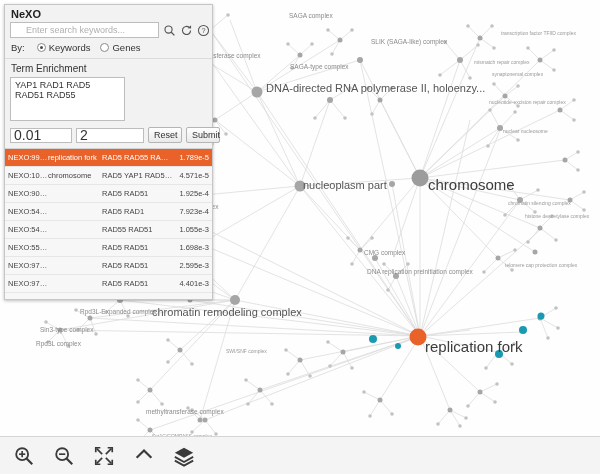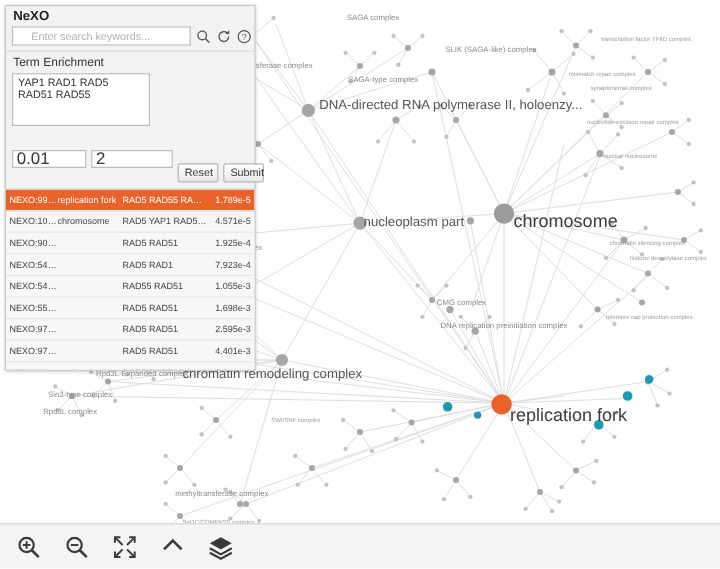--- a/index.html
+++ b/index.html
@@ -171,21 +171,20 @@
     height: 16px;
     min-width: 34px;
     font-size: 9px;
     border: 1px solid #b5b5b5;
     border-radius: 2px;
     background: linear-gradient(#ffffff, #e9e9e9);
     color: #333;
     cursor: pointer;
     padding: 0 5px;
     font-family: "Liberation Sans", sans-serif;
-    margin-top: 24px;
   }
   
   .results {
     border-top: 1px solid #d2d2d2;
     background: #f7f7f7;
     max-height: 150px;
     overflow: hidden;
   }
   .res-row {
     display: flex;
@@ -608,20 +607,31 @@
         </svg>
       </button>
       <button class="icon-btn" title="help">
         <svg width="13" height="13" viewBox="0 0 16 16">
           <circle cx="8" cy="8" r="6.2" fill="none" stroke="#555" stroke-width="1.3"></circle>
           <text x="8" y="11.5" font-size="9" text-anchor="middle" fill="#555" font-family="Liberation Sans, sans-serif">?</text>
         </svg>
       </button>
     </div>
 
+    <div class="radio-row">
+      <span class="by-label">By:</span>
+      <span class="radio-item">
+        <span class="radio-dot checked"></span>
+        <span>Keywords</span>
+      </span>
+      <span class="radio-item">
+        <span class="radio-dot"></span>
+        <span>Genes</span>
+      </span>
+    </div>
 
     <div class="section-head">Term Enrichment</div>
     <textarea class="term-box" style="">YAP1 RAD1 RAD5 RAD51 RAD55</textarea>
 
     <div class="params-row">
       <input class="param-input" type="text" value="0.01" style="">
       <input class="param-input wide" type="text" value="2" style="">
       <button class="btn">Reset</button>
       <button class="btn">Submit</button>
     </div>

